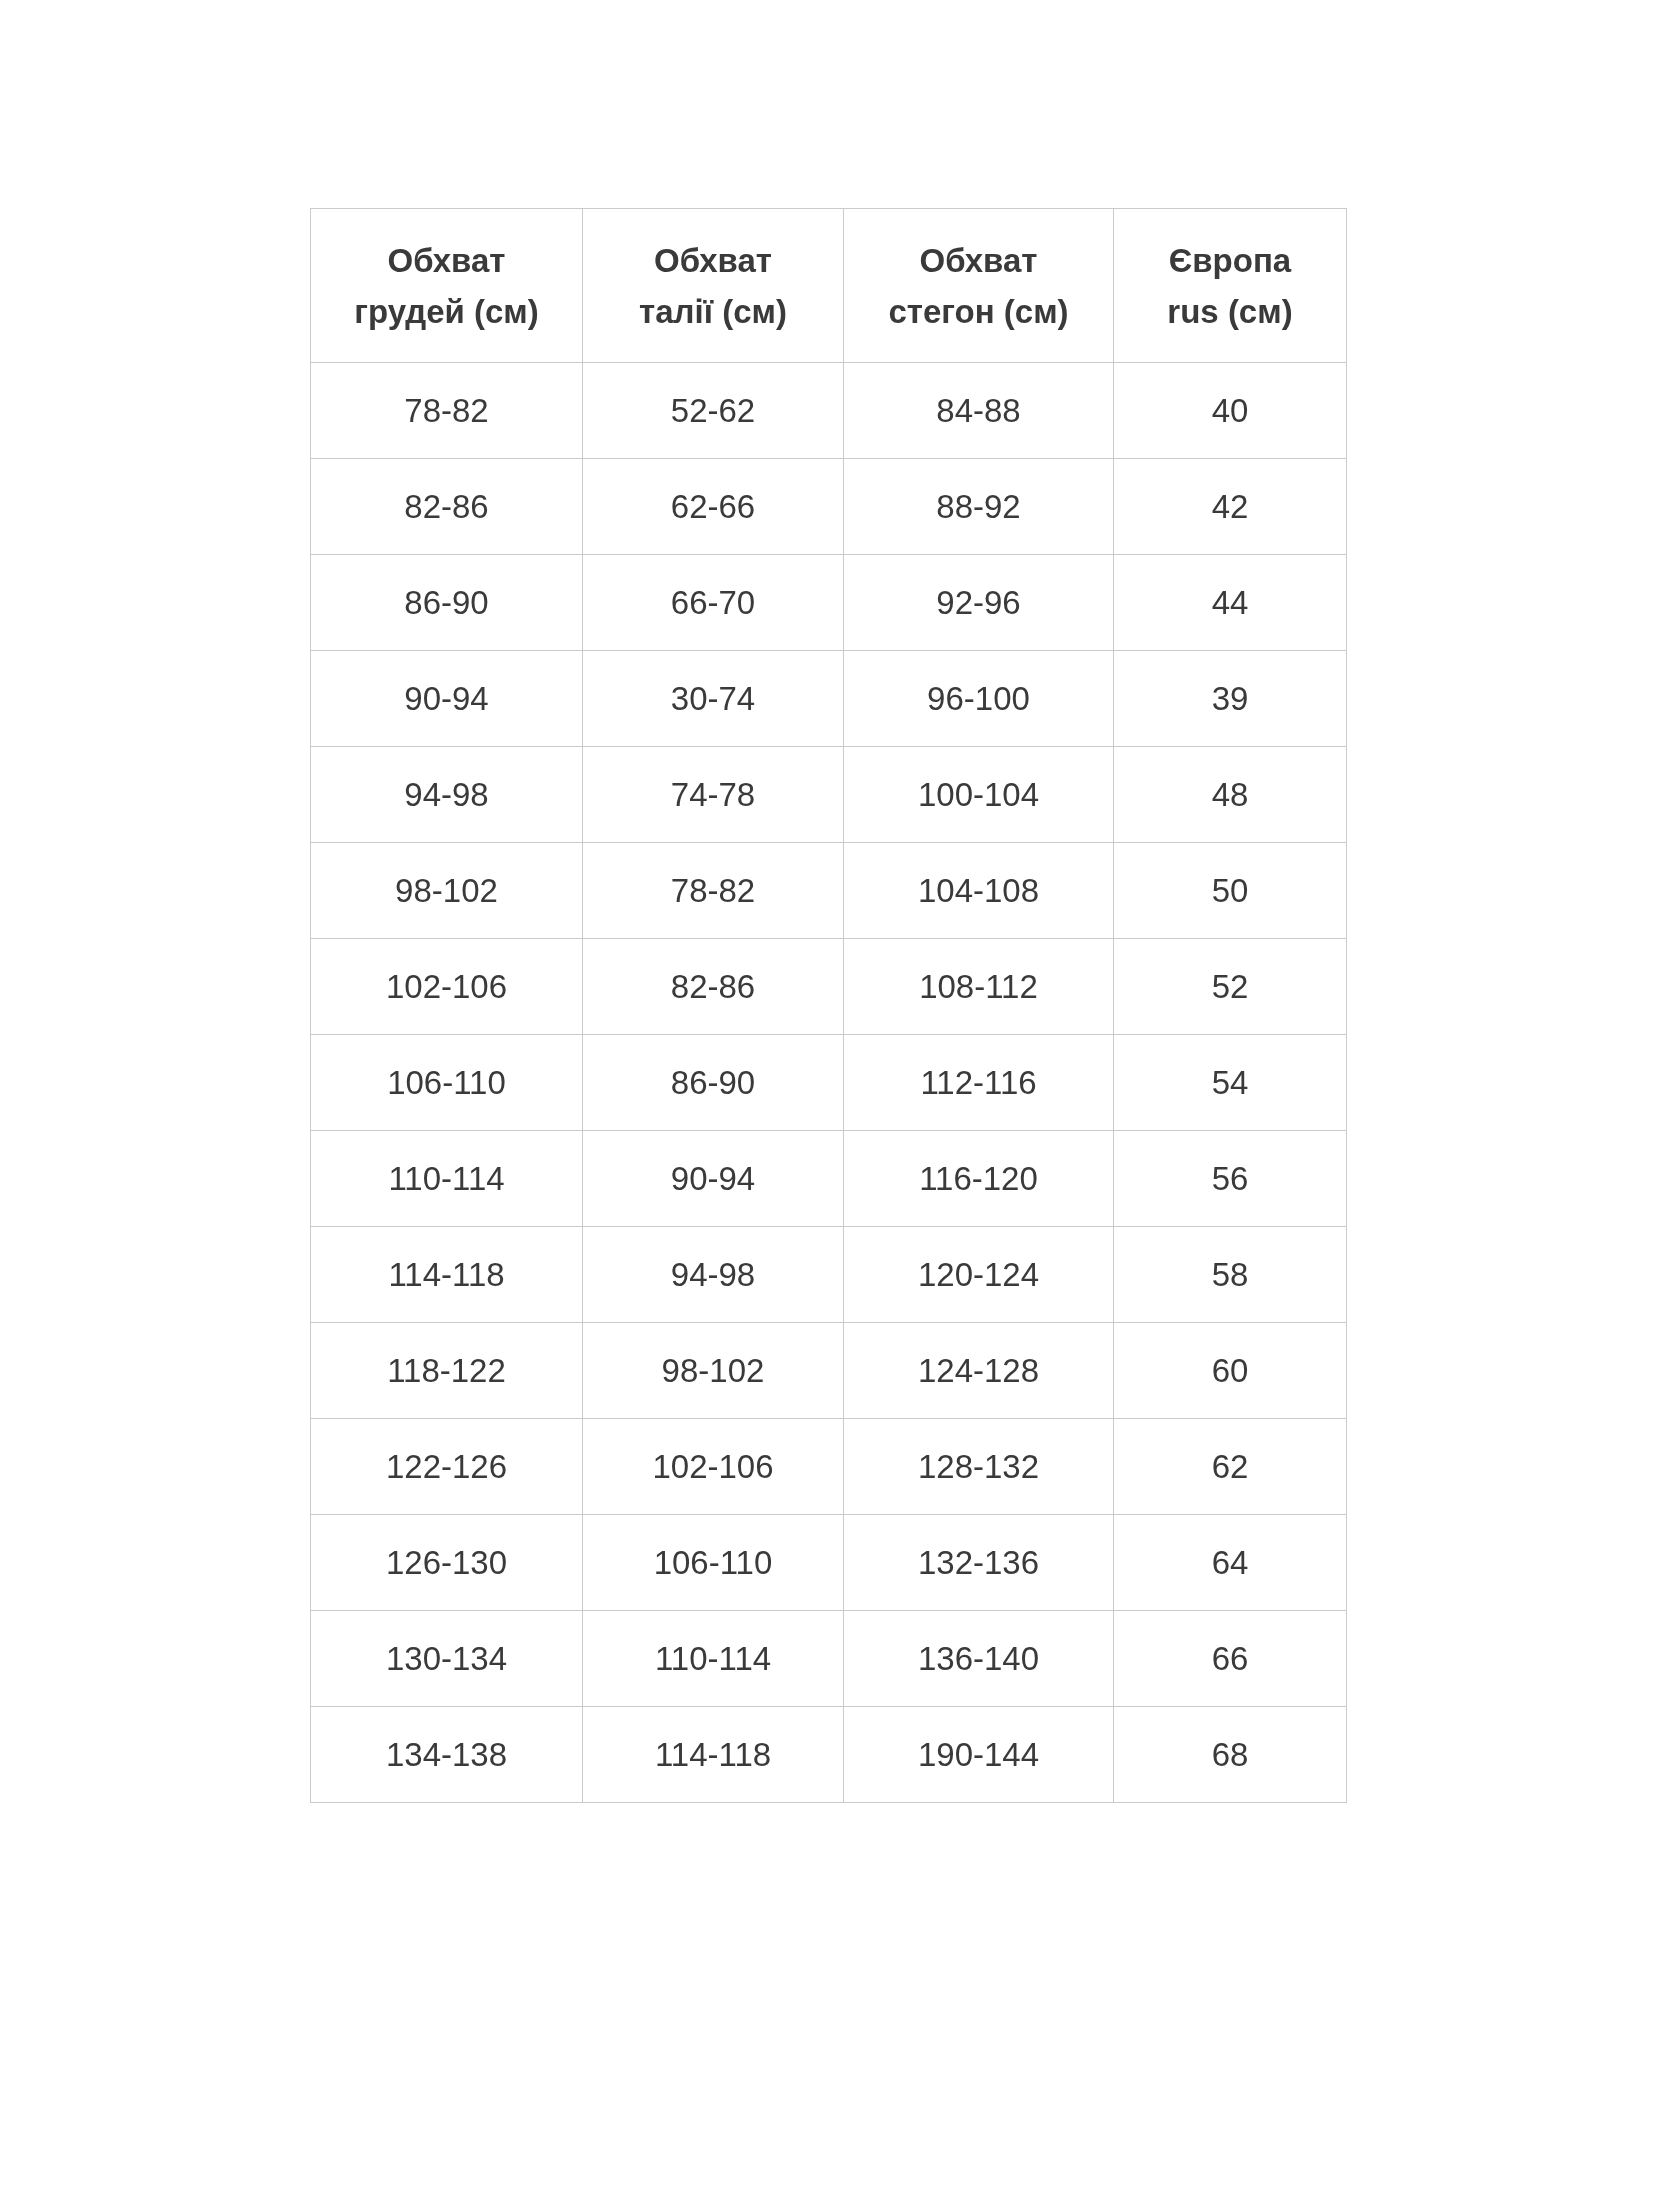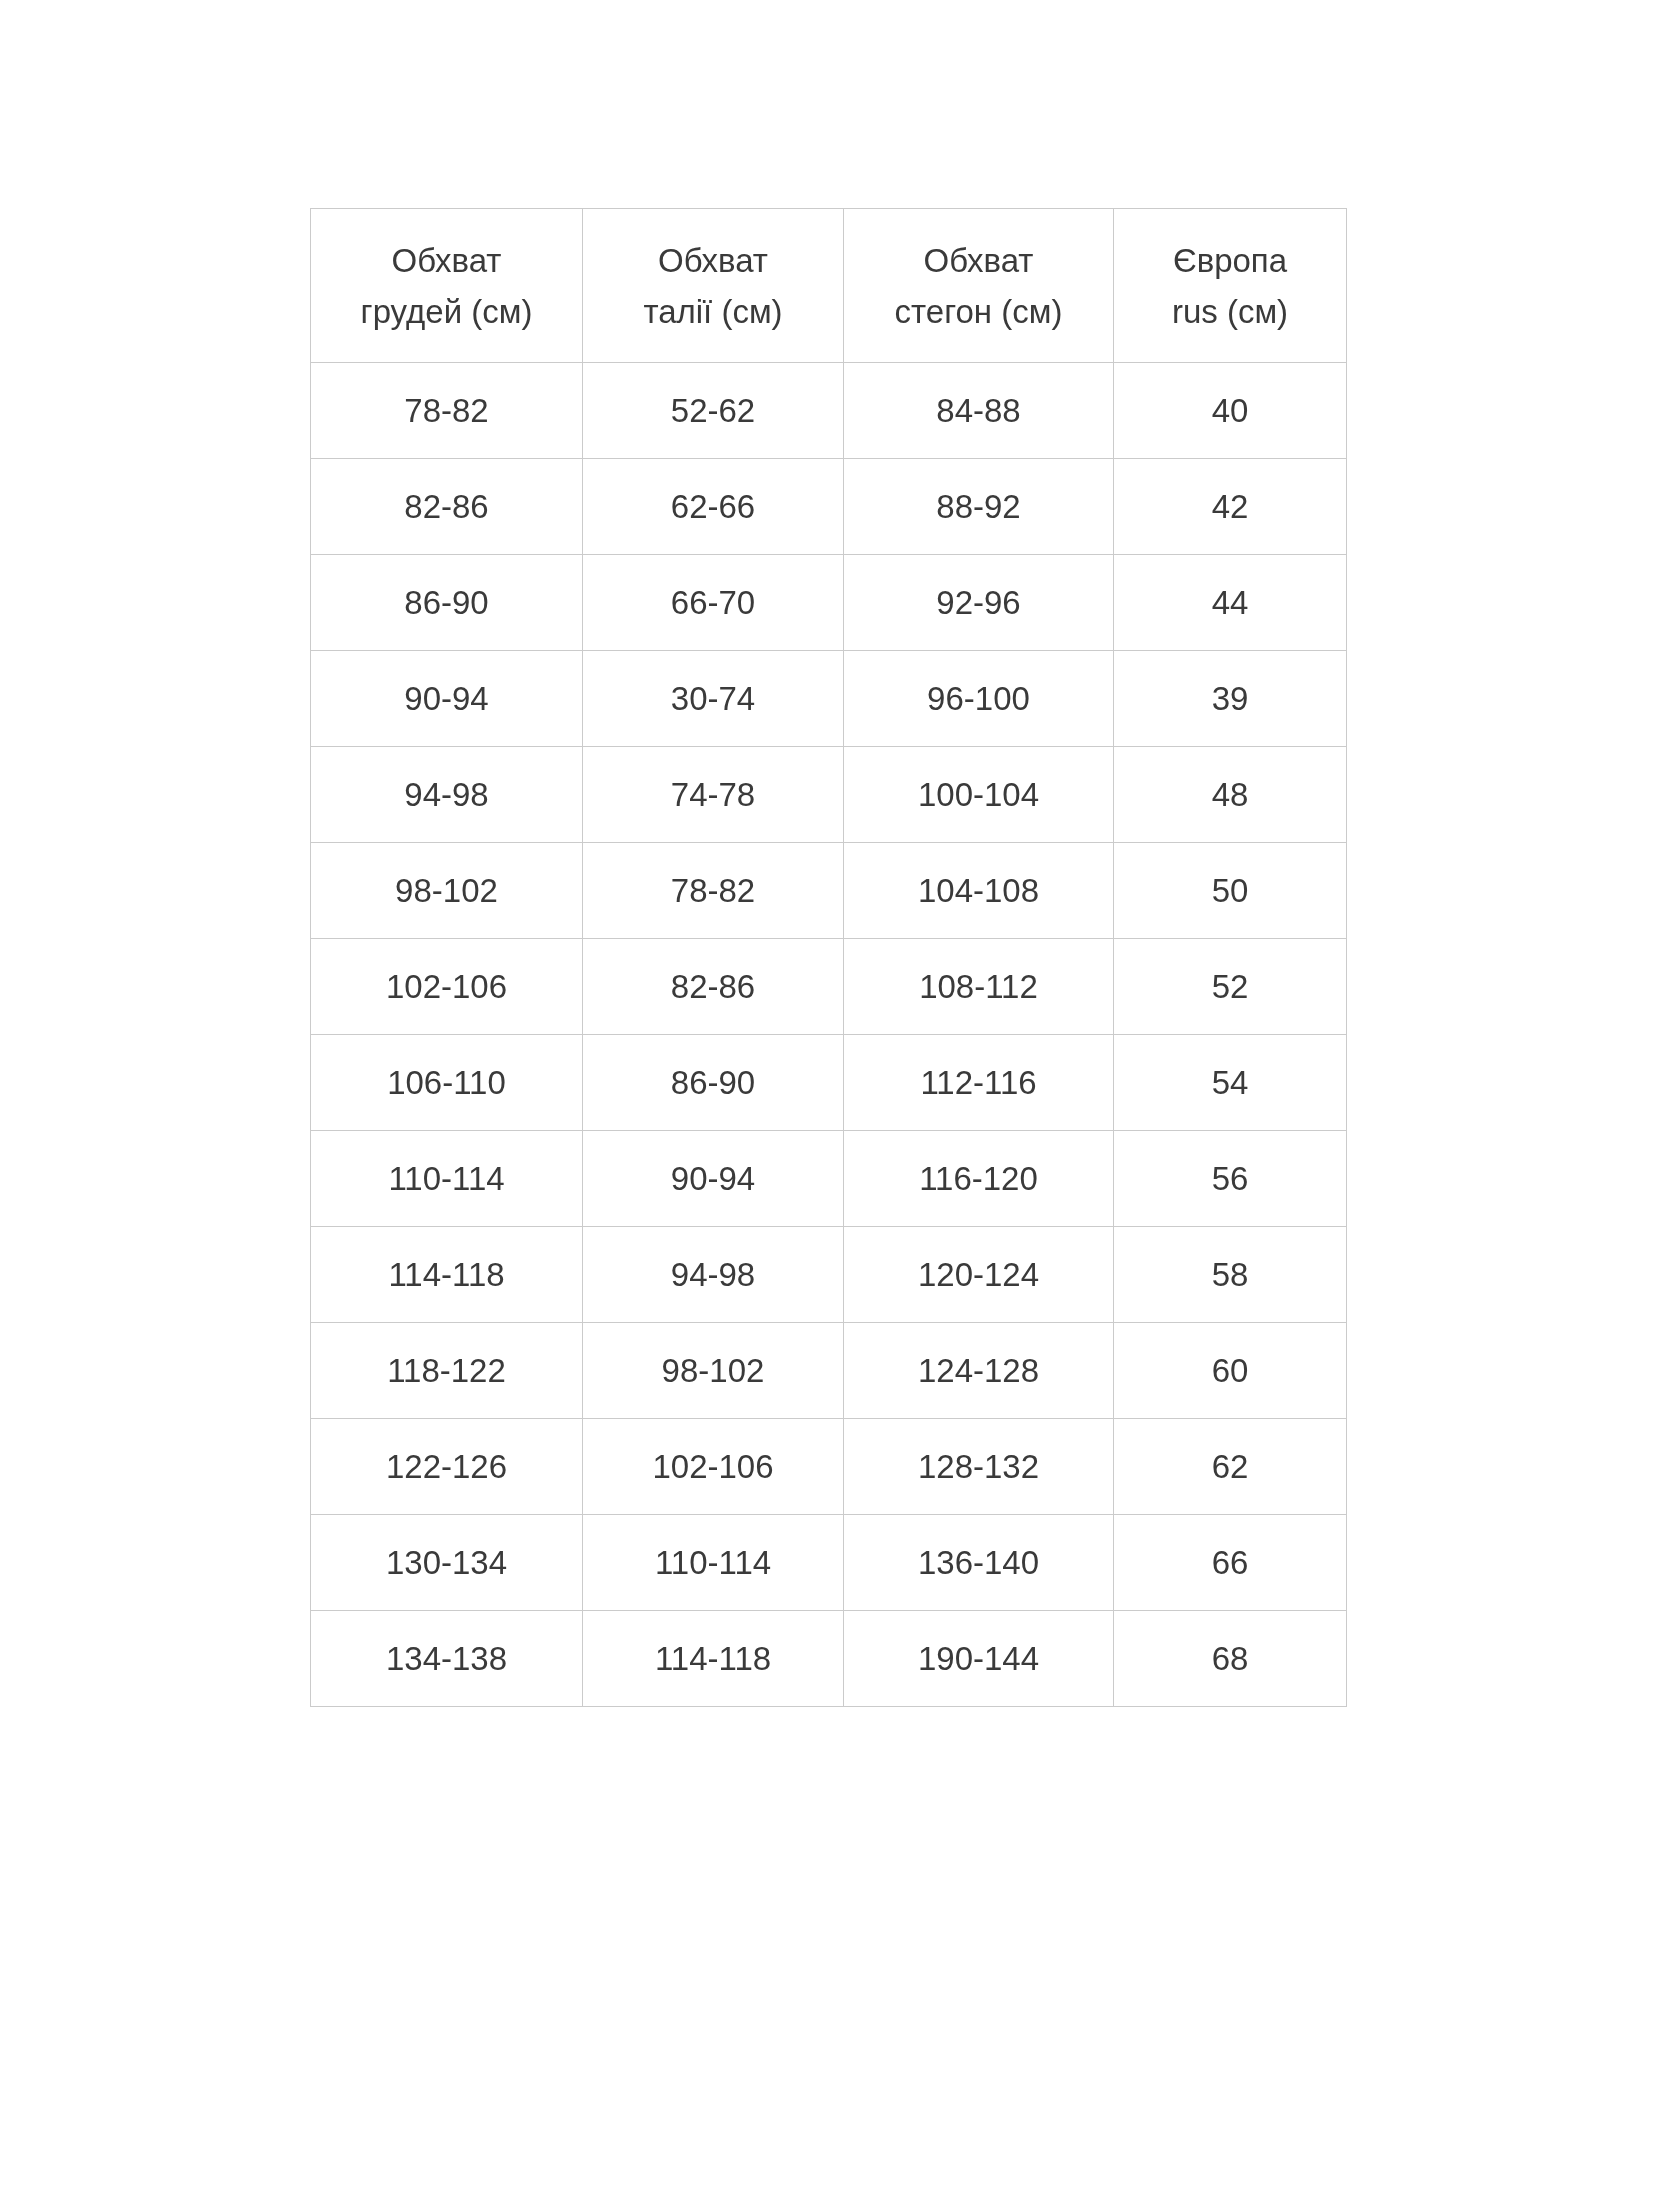--- a/index.html
+++ b/index.html
@@ -29,21 +29,21 @@
   table.size-table th,
   table.size-table td{
     border:1.6px solid var(--border-color);
     text-align:center;
     vertical-align:middle;
     color:var(--text-color);
     font-size:33px;
   }
   table.size-table th{
     height:154px;
-    font-weight:400;
+    font-weight:700;
     line-height:51px;
   }
   table.size-table td{
     height:96px;
     font-weight:400;
     line-height:39px;
   }
 </style>
 </head>
 <body>
@@ -143,20 +143,26 @@
           <td>124-128</td>
           <td>60</td>
         </tr>
         <tr>
           <td>122-126</td>
           <td>102-106</td>
           <td>128-132</td>
           <td>62</td>
         </tr>
         <tr>
+          <td>126-130</td>
+          <td>106-110</td>
+          <td>132-136</td>
+          <td>64</td>
+        </tr>
+        <tr>
           <td>130-134</td>
           <td>110-114</td>
           <td>136-140</td>
           <td>66</td>
         </tr>
         <tr>
           <td>134-138</td>
           <td>114-118</td>
           <td>190-144</td>
           <td>68</td>

